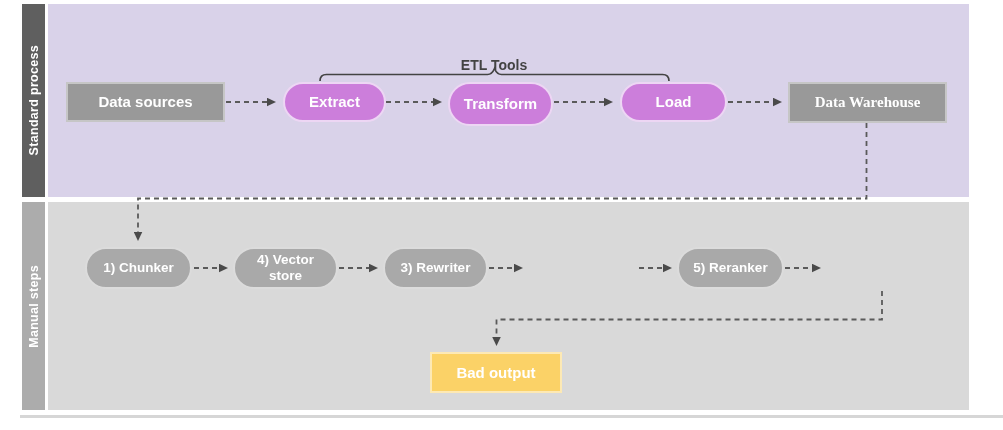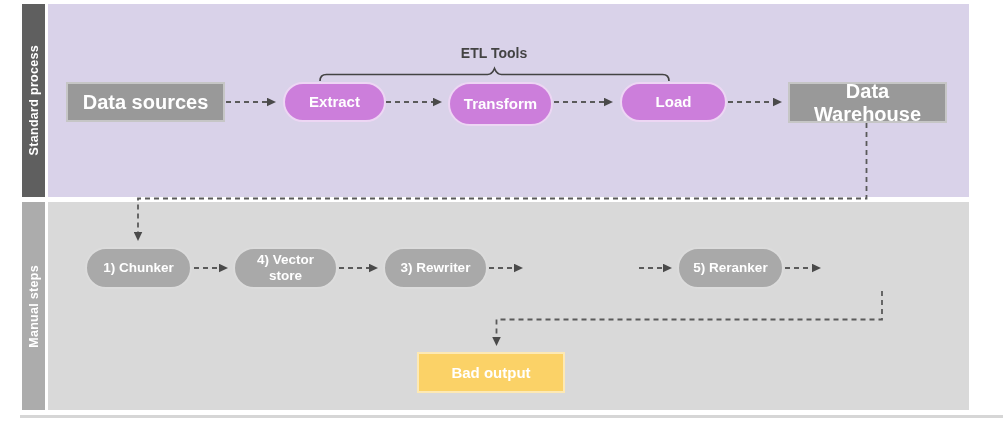--- a/index.html
+++ b/index.html
@@ -32,30 +32,30 @@
   }
   .lane-body{position:absolute;left:48px;width:921px;}
   .lane-body.standard{top:4px;height:193px;background:var(--standard-lane-bg);}
   .lane-body.manual{top:202px;height:208px;background:var(--manual-lane-bg);}
 
   
   .node{
     position:absolute;display:flex;align-items:center;justify-content:center;
     text-align:center;color:#ffffff;font-weight:bold;line-height:1.15;
   }
-  .rect{border:2px solid var(--gray-node-border);background:var(--gray-node);font-size:20px;}
+  .rect{border:2px solid var(--gray-node-border);background:var(--gray-node);font-size:15px;}
   .pill-etl{border:2px solid var(--etl-node-border);background:var(--etl-node);border-radius:22px;font-size:15px;}
   .pill-gray{border:2px solid var(--manual-node-border);background:var(--manual-node);border-radius:22px;font-size:13.5px;}
   .rect-yellow{border:2px solid var(--bad-output-border);background:var(--bad-output-node);font-size:15px;}
   .lbl-narrow{display:inline-block;max-width:72px;}
   .lbl-narrow-2{display:inline-block;max-width:96px;}
 
   
   .etl-tools-label{
-    position:absolute;left:414px;top:45px;width:160px;text-align:center;
+    position:absolute;left:414px;top:57px;width:160px;text-align:center;
     color:var(--annotation);font-weight:bold;font-size:14px;
   }
 
   svg.overlay{position:absolute;left:0;top:0;}
   .conn{stroke:var(--connector);stroke-width:1.8;fill:none;stroke-dasharray:5 4;}
   .brace{stroke:var(--annotation);stroke-width:1.7;fill:none;}
 
   .bottom-divider{position:absolute;left:20px;top:415px;width:983px;height:3px;background:#D6D6D6;}
 </style>
 </head>
@@ -105,34 +105,34 @@
   </div>
   <div class="node pill-etl" style="left:283px;top:82px;width:103px;height:40px;">
     <span>Extract</span>
   </div>
   <div class="node pill-etl" style="left:448px;top:82px;width:105px;height:44px;">
     <span>Transform</span>
   </div>
   <div class="node pill-etl" style="left:620px;top:82px;width:107px;height:40px;">
     <span>Load</span>
   </div>
-  <div class="node rect" style="left:788px;top:82px;width:159px;height:41px;">
+  <div class="node rect" style="left:788px;top:82px;width:159px;height:41px;font-family:Liberation Serif, serif;">
     <span>Data Warehouse</span>
   </div>
 
   <div class="node pill-gray" style="left:85px;top:247px;width:107px;height:42px;">
     <span>1) Chunker</span>
   </div>
   <div class="node pill-gray" style="left:233px;top:247px;width:105px;height:42px;">
     <span class="lbl-narrow">4) Vector store</span>
   </div>
   <div class="node pill-gray" style="left:383px;top:247px;width:105px;height:42px;">
     <span>3) Rewriter</span>
   </div>
   <div class="node pill-gray" style="left:677px;top:247px;width:107px;height:42px;">
     <span>5) Reranker</span>
   </div>
-  <div class="node rect-yellow" style="left:417px;top:352px;width:148px;height:41px;">
+  <div class="node rect-yellow" style="left:430px;top:352px;width:132px;height:41px;">
     <span>Bad output</span>
   </div>
 
   <div class="bottom-divider"></div>
 </div>
 
 </body></html>

